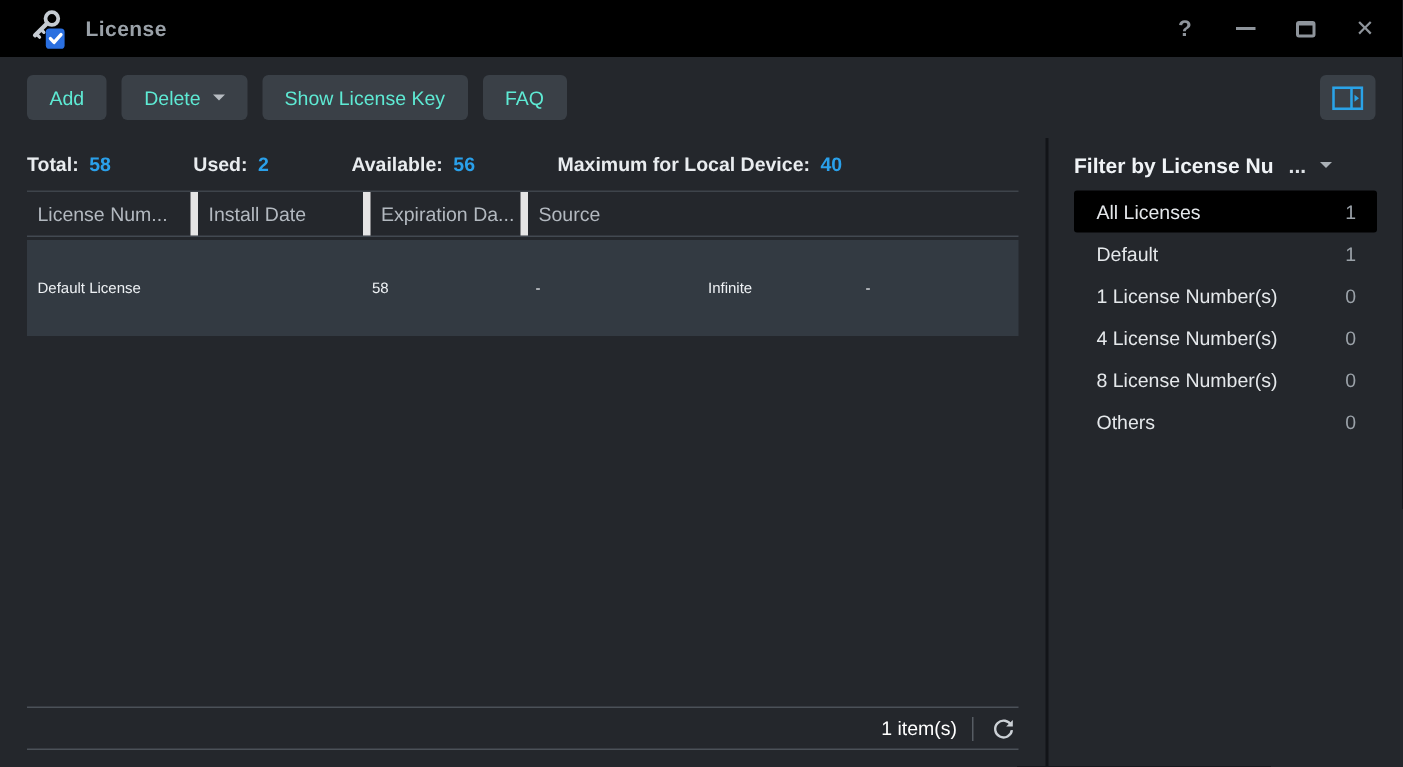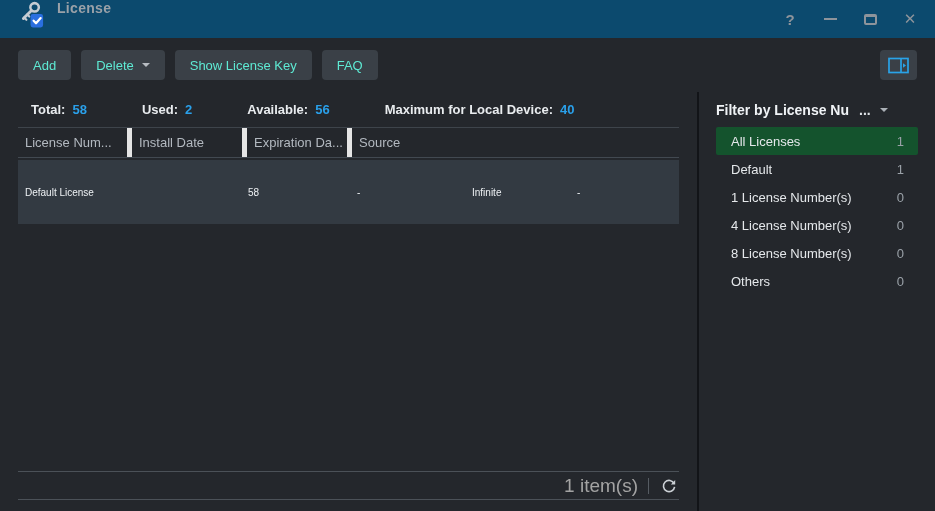--- a/index.html
+++ b/index.html
@@ -3,21 +3,21 @@
 <meta charset="utf-8">
 <style>
   * { margin:0; padding:0; box-sizing:border-box; }
   html,body { background:#0d0f12; }
   .window {
     position:relative; width:935px; height:511px; overflow:hidden;
     background:#24272c; font-family:"Liberation Sans", sans-serif;
     -webkit-font-smoothing:antialiased;
   }
   
-  .titlebar { height:38px; background:#0c4a6e; display:flex; padding:0 16px; }
+  .titlebar { height:38px; background:#000000; display:flex; align-items:center; padding:0 16px; }
   .app-icon { width:27px; height:29px; margin-left:2px; flex:none; }
   .win-title { color:#9aa1a8; font-weight:bold; font-size:14px; margin-left:12px; letter-spacing:.3px; }
   .win-controls { margin-left:auto; display:flex; align-items:center; gap:22px; color:#8e949b; }
   .ctrl { width:18px; height:18px; display:flex; align-items:center; justify-content:center; font-size:14px; cursor:default; }
   .help-glyph { font-size:15px; font-weight:bold; }
   .min-shape { width:13px; height:2px; background:#8e949b; }
   .max-shape { width:13px; height:11px; border:2px solid #8e949b; border-top-width:3px; border-radius:2px; }
   .close-glyph { font-size:15px; }
 
   
@@ -28,54 +28,54 @@
     font-family:"Liberation Sans", sans-serif; cursor:pointer;
   }
   .caret-down { width:0; height:0; border-left:4px solid transparent; border-right:4px solid transparent; border-top:4px solid #b7bcc2; }
   .panel-btn { margin-left:auto; width:37px; height:30px; background:#3a4047; border:none; border-radius:4px; display:flex; align-items:center; justify-content:center; cursor:pointer; }
 
   
   .content { position:absolute; top:92px; left:0; right:0; bottom:0; display:flex; }
   .main-pane { width:699px; flex:none; border-right:2px solid #121418; position:relative; }
 
   
-  .stats { height:35px; display:flex; align-items:center; padding:0 31px; font-size:13px; font-weight:bold;text-align:right; }
+  .stats { height:35px; display:flex; align-items:center; padding:0 18px; font-size:13px; font-weight:bold;text-align:right; }
   .stat { color:#e9ecef; display:flex; }
   .stat + .stat { margin-left:55px; }
   .stat-val { color:#2aa0ea; margin-left:7px; }
   .stat-right { margin-left:auto; margin-right:14px; }
 
   
   .thead { margin:0 18px; height:31px; border-top:1px solid #3e444b; border-bottom:1px solid #424951; display:flex; }
   .th { font-size:13px; color:#b3b9c0; padding-left:7px; display:flex; align-items:center; height:100%; overflow:hidden; white-space:nowrap; }
   .th + .th { border-left:5px solid #e5e5e5; }
   .c0 { width:223px; } .c1 { width:109px; } .c2 { width:115px; } .c3 { width:105px; } .c4 { flex:1; }
   .trow { margin:2px 18px 0; height:64px; background:#333a42; display:flex; align-items:center; cursor:default; }
   .td { font-size:10px; color:#eef1f4; padding-left:7px; white-space:nowrap; }
 
   
   .list-footer {
     position:absolute; left:18px; right:18px; bottom:11px; height:29px;
     border-top:1px solid #4b5158; border-bottom:1px solid #4b5158;
     display:flex; align-items:center; justify-content:flex-end;
-    color:#a3a3a3; font-size:19px;
+    color:#ffffff; font-size:13px;
   }
   .vsep { width:1px; height:16px; background:#565c63; margin:0 10px; }
   .refresh-btn { background:none; border:none; padding:0; width:20px; height:20px; display:flex; align-items:center; justify-content:center; cursor:pointer; }
 
   
   .sidebar { flex:1; padding:0 17px; }
   .sidebar-header { height:35px; display:flex; align-items:center; color:#f0f3f6; font-weight:bold; font-size:14px; cursor:pointer; }
   .sidebar-header .trunc { margin-left:10px; color:#dfe3e7; }
   .sidebar-header .caret-down { margin-left:9px; border-top-color:#aab0b6; }
   .sidebar-item {
     height:28px; display:flex; align-items:center; justify-content:space-between;
     padding:0 14px 0 15px; font-size:13px; color:#e5e8eb; border-radius:2px; cursor:pointer;
   }
-  .sidebar-item.selected { background:#14532d; }
+  .sidebar-item.selected { background:#000000; }
   .item-count { color:#9aa1a8; }
 </style>
 </head>
 <body>
 
 <div class="window">
 
   <div class="titlebar">
     <svg class="app-icon" viewBox="0 0 28 30">
       <circle cx="17.2" cy="7.6" r="4.4" fill="none" stroke="#c6ccd3" stroke-width="2.6"></circle>

